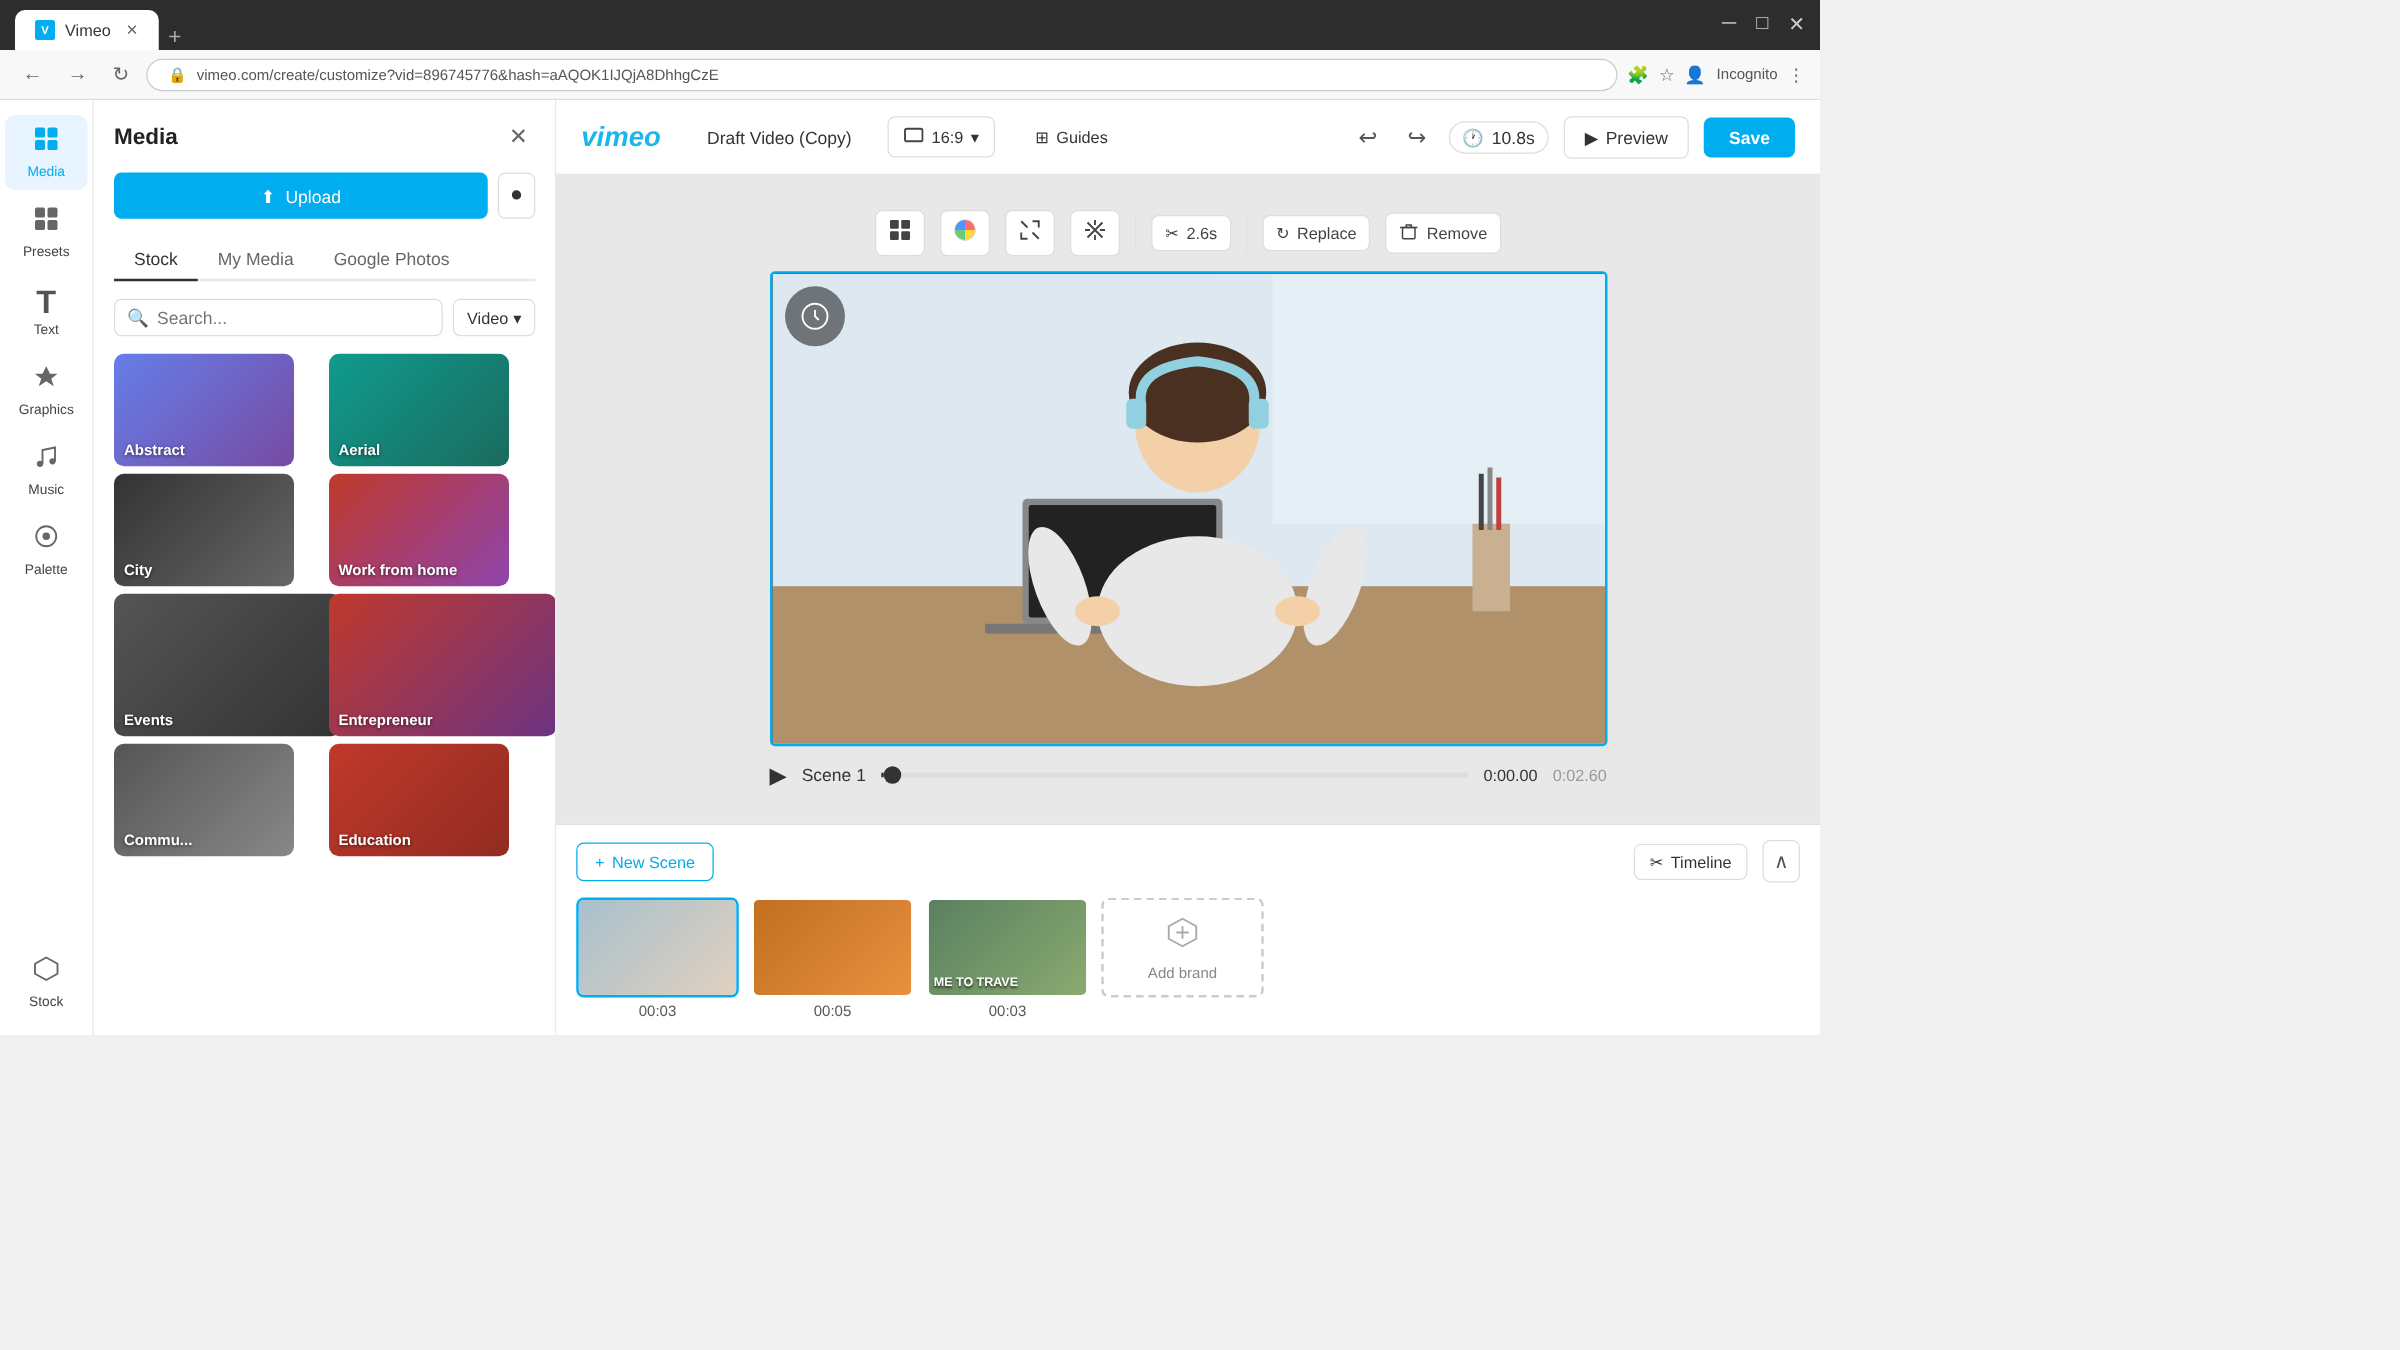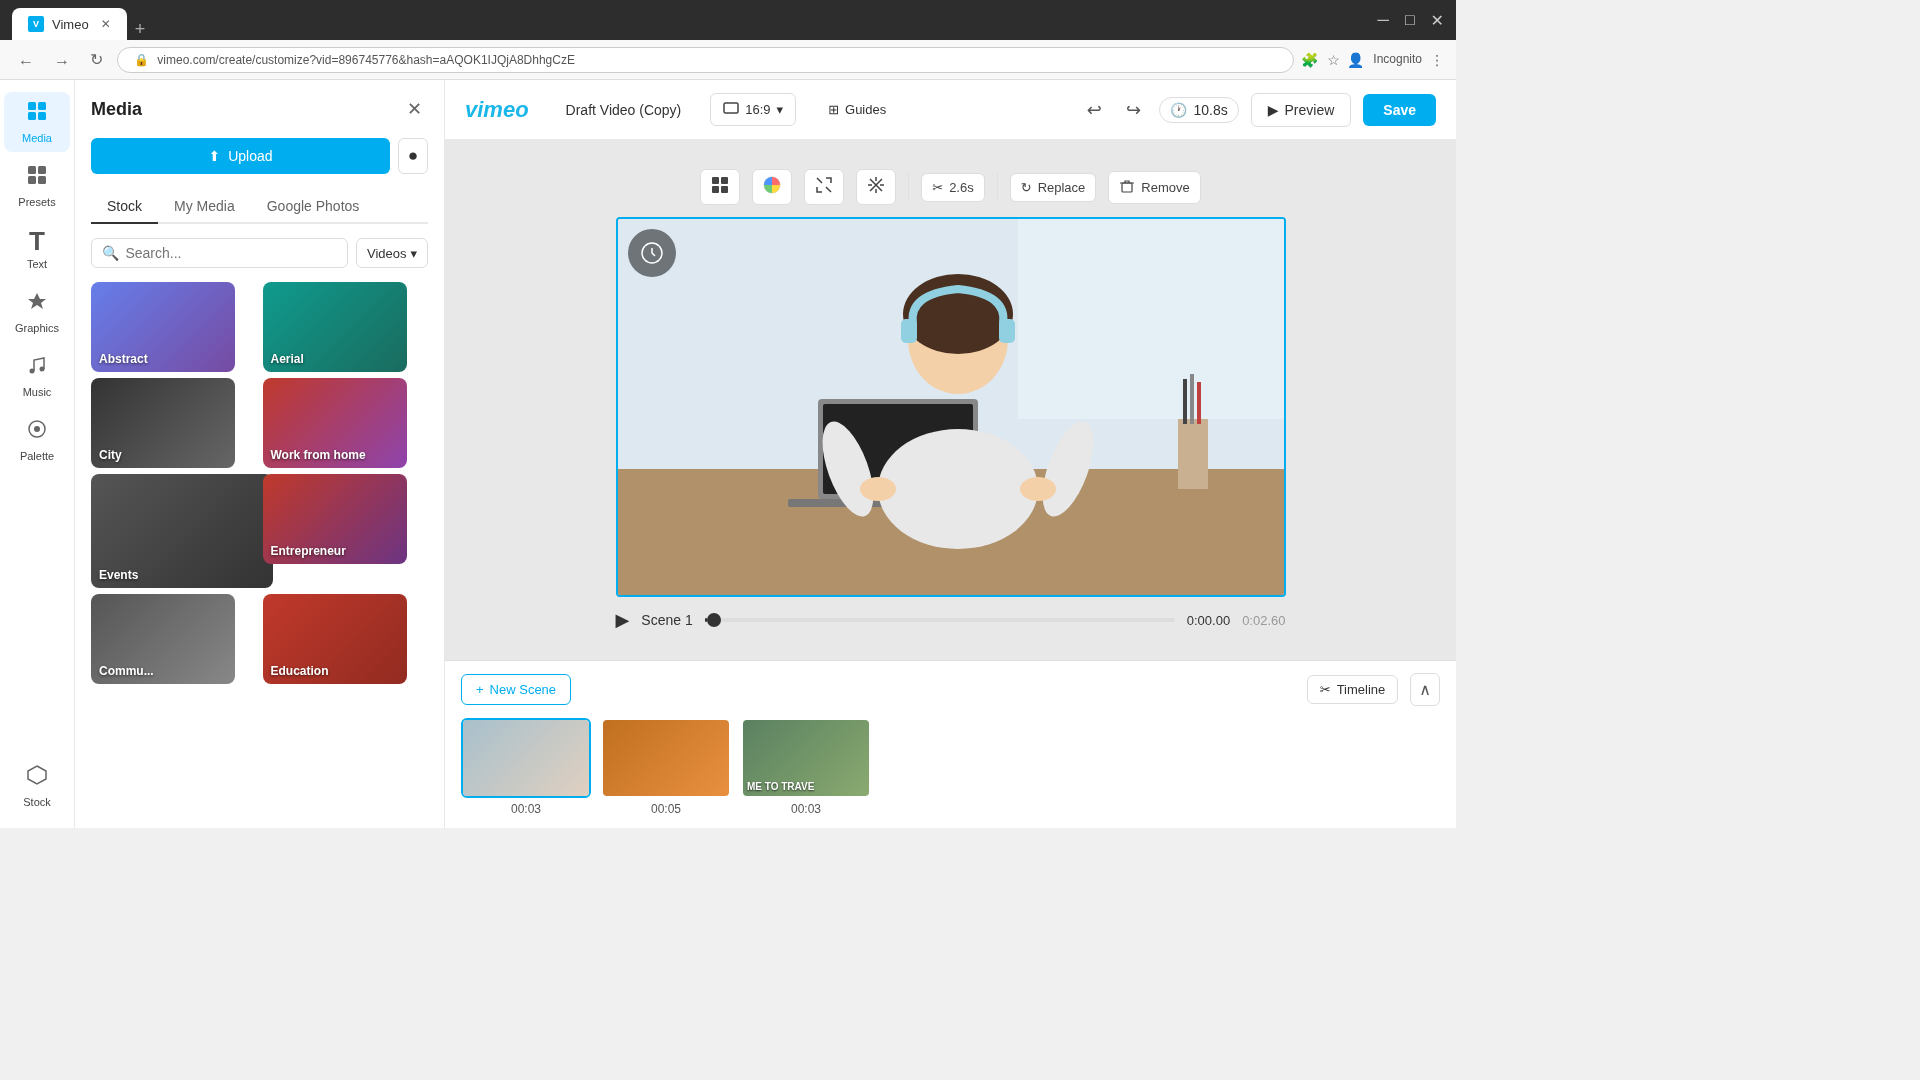--- a/index.html
+++ b/index.html
@@ -243,42 +243,42 @@
       <div class="tab-item">My Media</div>
       <div class="tab-item">Google Photos</div>
     </div>
 
     <div class="search-filter-row">
       <div class="search-input-wrap">
         <span class="search-icon">🔍</span>
         <input type="text" placeholder="Search..." style="">
       </div>
       <button class="filter-btn">
-        <span>Videos</span>
+        <span>Video</span>
         <span>▾</span>
       </button>
     </div>
 
     <div class="media-grid">
       <div class="media-thumb thumb-abstract" style="height:90px;border-radius:8px;">
         <span class="thumb-label">Abstract</span>
       </div>
       <div class="media-thumb thumb-aerial" style="height:90px;border-radius:8px;">
         <span class="thumb-label">Aerial</span>
       </div>
       <div class="media-thumb thumb-city" style="height:90px;border-radius:8px;">
         <span class="thumb-label">City</span>
       </div>
       <div class="media-thumb thumb-wfh" style="height:90px;border-radius:8px;">
         <span class="thumb-label">Work from home</span>
       </div>
       <div class="media-thumb thumb-events" style="height:114px;border-radius:8px;">
         <span class="thumb-label">Events</span>
       </div>
-      <div class="media-thumb thumb-entrepreneur" style="height:90px;border-radius:8px;">
+      <div class="media-thumb thumb-entrepreneur" style="height:114px;border-radius:8px;">
         <span class="thumb-label">Entrepreneur</span>
       </div>
       <div class="media-thumb thumb-community" style="height:90px;border-radius:8px;">
         <span class="thumb-label">Commu...</span>
       </div>
       <div class="media-thumb thumb-education" style="height:90px;border-radius:8px;">
         <span class="thumb-label">Education</span>
       </div>
     </div>
   </div>
@@ -468,17 +468,26 @@
 
         <div class="scene-thumb">
           <div style="width:130px;height:80px;border:2px solid transparent;border-radius:6px;overflow:hidden;">
             <div style="width:100%;height:100%;background:linear-gradient(135deg,#5a8060,#8aaa70);display:flex;align-items:flex-end;padding:4px;">
               <span style="color:#fff;font-size:10px;font-weight:700;text-shadow:0 1px 2px rgba(0,0,0,0.7);">ME TO TRAVE</span>
             </div>
           </div>
           <div class="scene-duration">00:03</div>
         </div>
 
+        <div class="scene-thumb-placeholder">
+          <span>
+            <svg width="28" height="28" viewBox="0 0 28 28" fill="none">
+              <polygon points="14,3 25,9 25,19 14,25 3,19 3,9" stroke="#aaa" stroke-width="1.5" fill="none"></polygon>
+              <path d="M14 9v10M9 14h10" stroke="#aaa" stroke-width="1.5"></path>
+            </svg>
+          </span>
+          <span style="font-size:12px;color:#888;">Add brand</span>
+        </div>
       </div>
     </div>
 
   </div>
 </div>
 
 </body></html>

